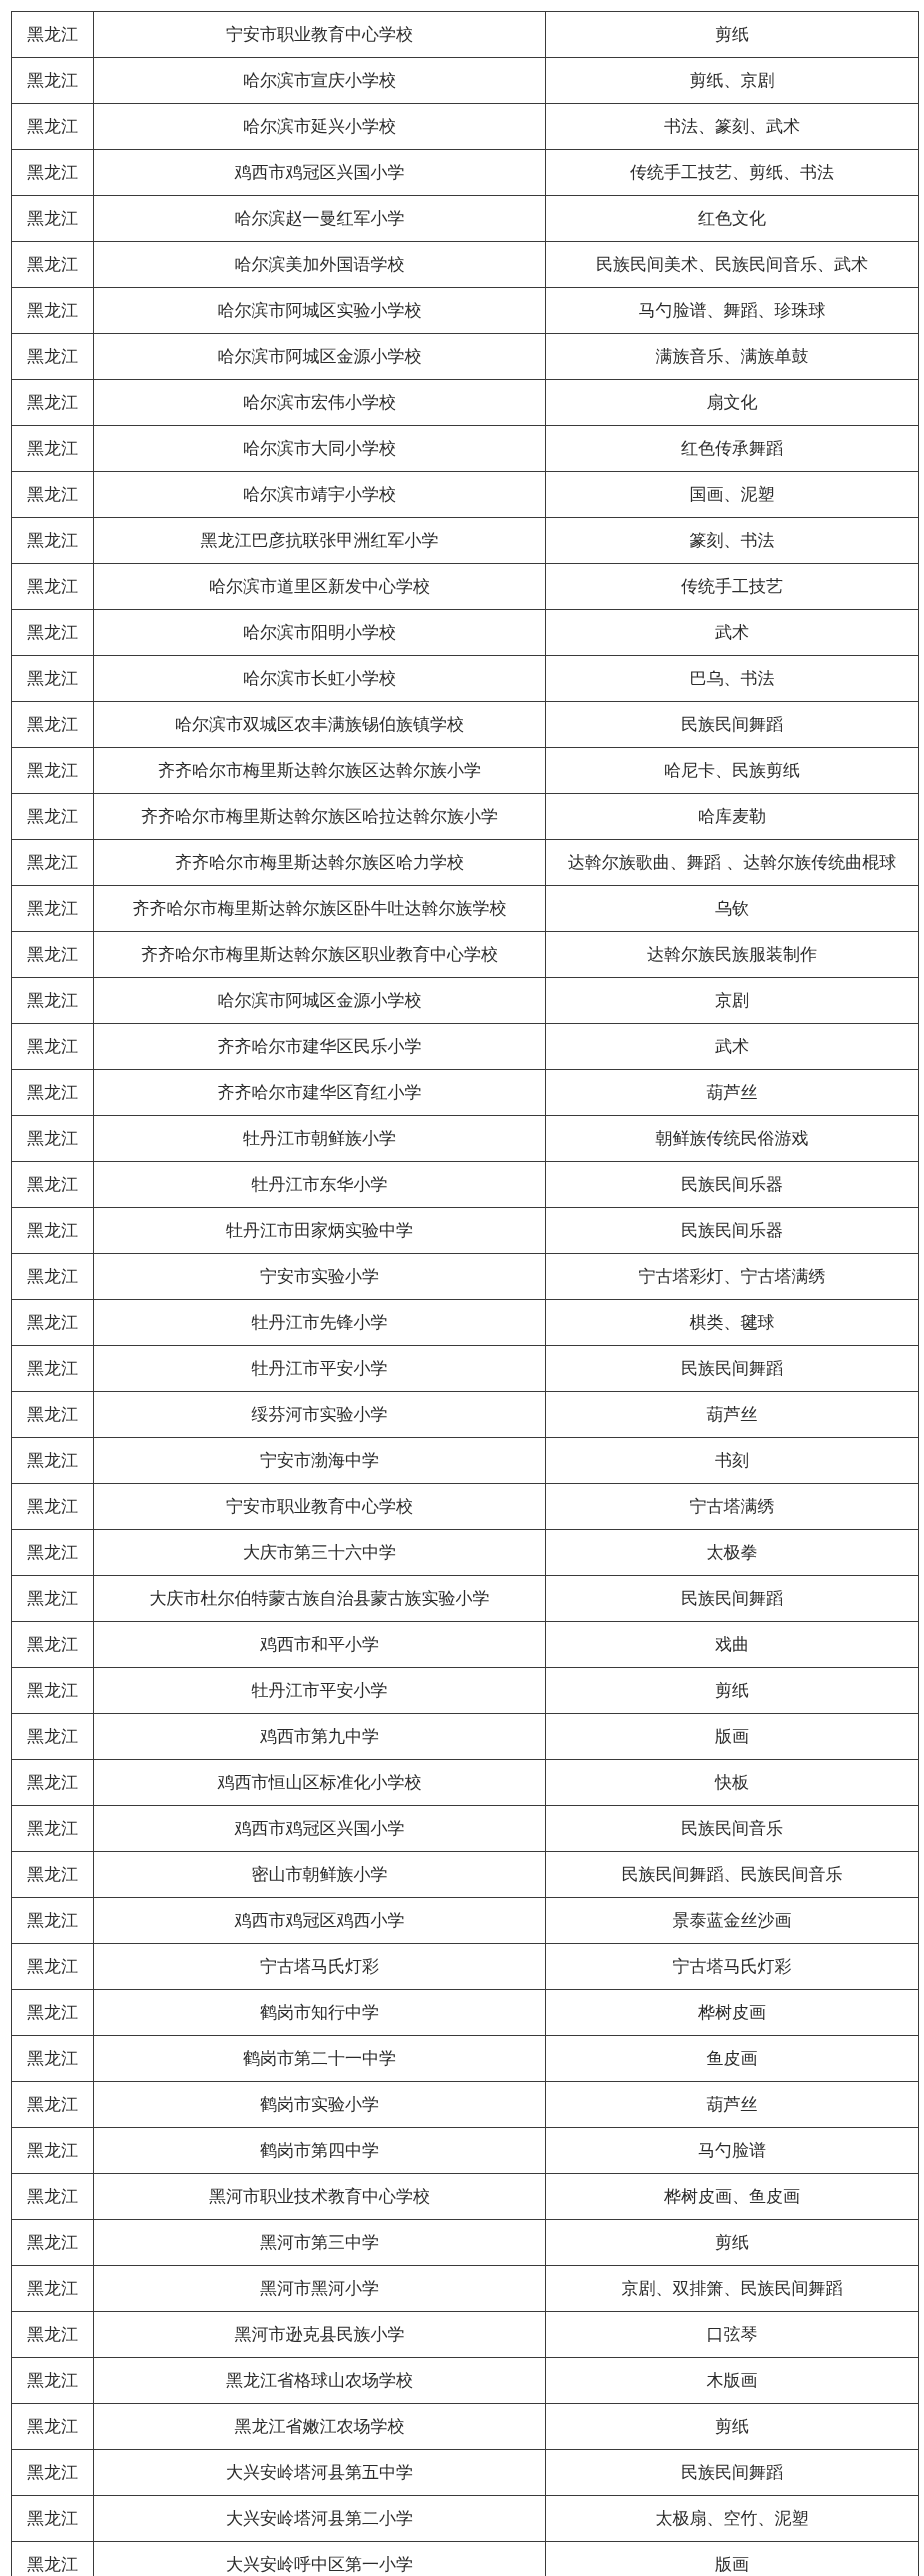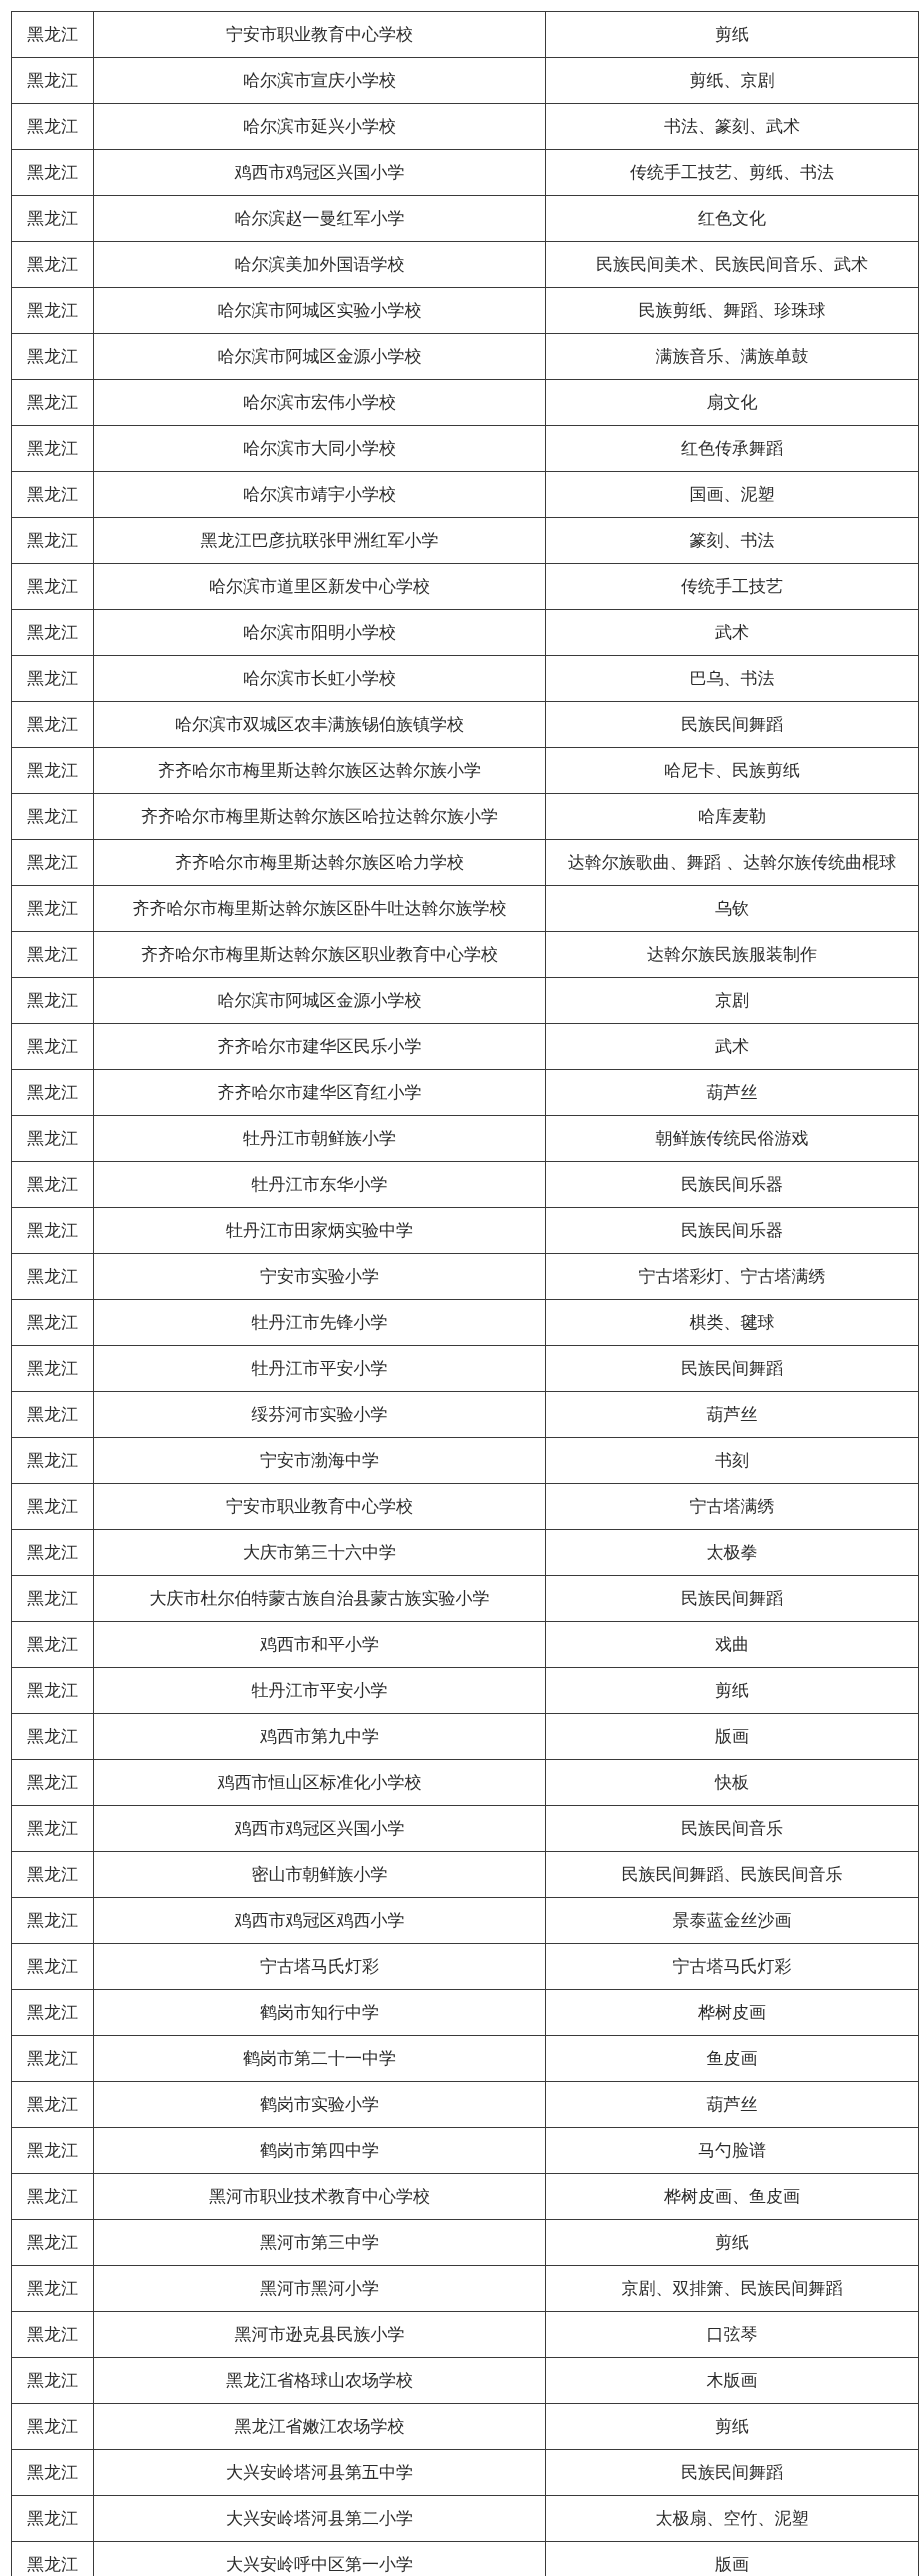--- a/index.html
+++ b/index.html
@@ -50,21 +50,21 @@
         <td>红色文化</td>
       </tr>
       <tr>
         <td class="prov">黑龙江</td>
         <td>哈尔滨美加外国语学校</td>
         <td>民族民间美术、民族民间音乐、武术</td>
       </tr>
       <tr>
         <td class="prov">黑龙江</td>
         <td>哈尔滨市阿城区实验小学校</td>
-        <td>民族剪纸、舞蹈、珍珠球</td>
+        <td>马勺脸谱、舞蹈、珍珠球</td>
       </tr>
       <tr>
         <td class="prov">黑龙江</td>
         <td>哈尔滨市阿城区金源小学校</td>
         <td>满族音乐、满族单鼓</td>
       </tr>
       <tr>
         <td class="prov">黑龙江</td>
         <td>哈尔滨市宏伟小学校</td>
         <td>扇文化</td>

